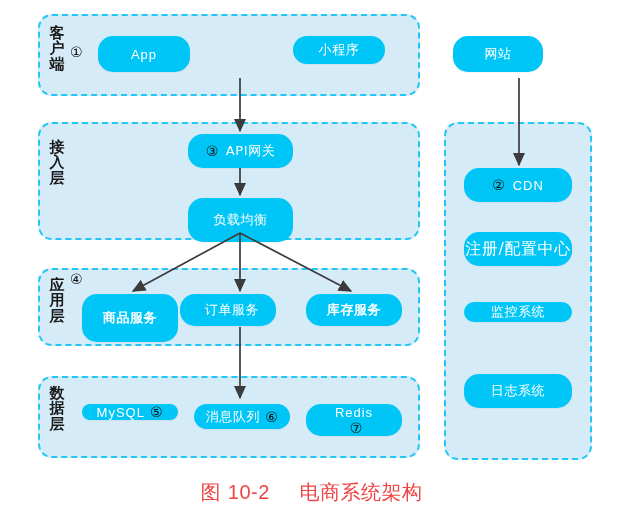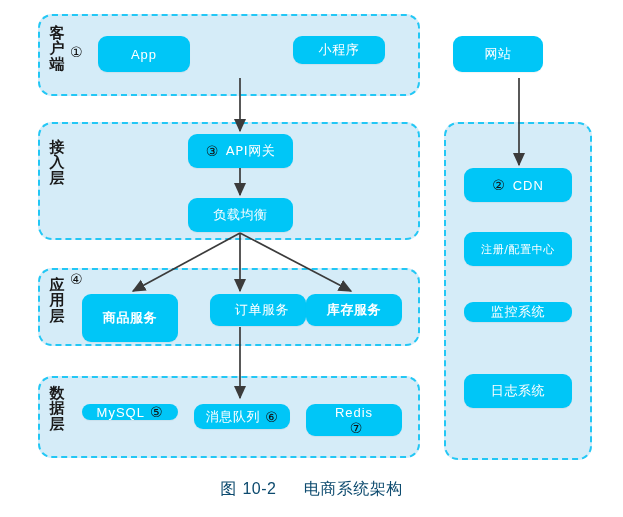--- a/index.html
+++ b/index.html
@@ -46,21 +46,21 @@
     font-size: 14px;
     color: #111111;
     line-height: 1;
   }
 
   
   .node {
     position: absolute;
     box-sizing: border-box;
     background: #00c6f7;
-    border-radius: 9px;
+    border-radius: 15px;
     color: #ffffff;
     font-family: "DejaVu Sans", sans-serif;
     font-size: 13px;
     display: flex;
     align-items: center;
     justify-content: center;
     letter-spacing: 0.6px;
     white-space: nowrap;
     box-shadow: 0 1px 1px rgba(0,0,0,0.05);
   }
@@ -87,22 +87,22 @@
   }
 
   
   #caption {
     position: absolute;
     left: 0;
     top: 479px;
     width: 623px;
     text-align: center;
     font-family: "DejaVu Sans", sans-serif;
-    font-size: 16px;
-    color: #0c4a6e;
+    font-size: 20px;
+    color: #ef4444;
     letter-spacing: 0.5px;
   }
   #caption .capnum {
     font-family: "Liberation Sans", sans-serif;
   }
   #caption .capgap { display: inline-block; width: 16px; }
 </style>
 </head>
 <body>
 
@@ -139,28 +139,28 @@
     <span>小程序</span>
   </div>
   <div class="node" style="left:453px; top:36px; width:90px; height:36px;">
     <span>网站</span>
   </div>
 
   <div class="node" style="left:188px; top:134px; width:105px; height:34px;">
     <span class="numInBox pre">③</span>
     <span>API网关</span>
   </div>
-  <div class="node" style="left:188px; top:198px; width:105px; height:34px;">
+  <div class="node" style="left:188px; top:198px; width:105px; height:44px;">
     <span>负载均衡</span>
   </div>
 
   <div class="node" style="left:82px; top:294px; width:96px; height:48px;font-weight:bold;">
     <span>商品服务</span>
   </div>
-  <div class="node" style="left:210px; top:294px; width:96px; height:32px;padding-left:8px;">
+  <div class="node" style="left:180px; top:294px; width:96px; height:32px;padding-left:8px;">
     <span>订单服务</span>
   </div>
   <div class="node" style="left:306px; top:294px; width:96px; height:32px;font-weight:bold;">
     <span>库存服务</span>
   </div>
 
   <div class="node latin" style="left:82px; top:404px; width:96px; height:16px;">
     <span>MySQL</span>
     <span class="numInBox post">⑤</span>
   </div>
@@ -170,21 +170,21 @@
   </div>
   <div class="node latin" style="left:306px; top:404px; width:96px; height:32px;flex-direction:column;">
     <span>Redis</span>
     <span class="numInBox post">⑦</span>
   </div>
 
   <div class="node latin" style="left:464px; top:168px; width:108px; height:34px;">
     <span class="numInBox pre">②</span>
     <span>CDN</span>
   </div>
-  <div class="node" style="left:464px; top:232px; width:108px; height:34px; font-size:11px;">
+  <div class="node" style="left:464px; top:232px; width:108px; height:34px; font-size:16px;">
     <span>注册/配置中心</span>
   </div>
   <div class="node" style="left:464px; top:302px; width:108px; height:20px;">
     <span>监控系统</span>
   </div>
   <div class="node" style="left:464px; top:374px; width:108px; height:34px;">
     <span>日志系统</span>
   </div>
 
   <svg id="arrows" viewBox="0 0 623 517" width="623" height="517" xmlns="http://www.w3.org/2000/svg">

